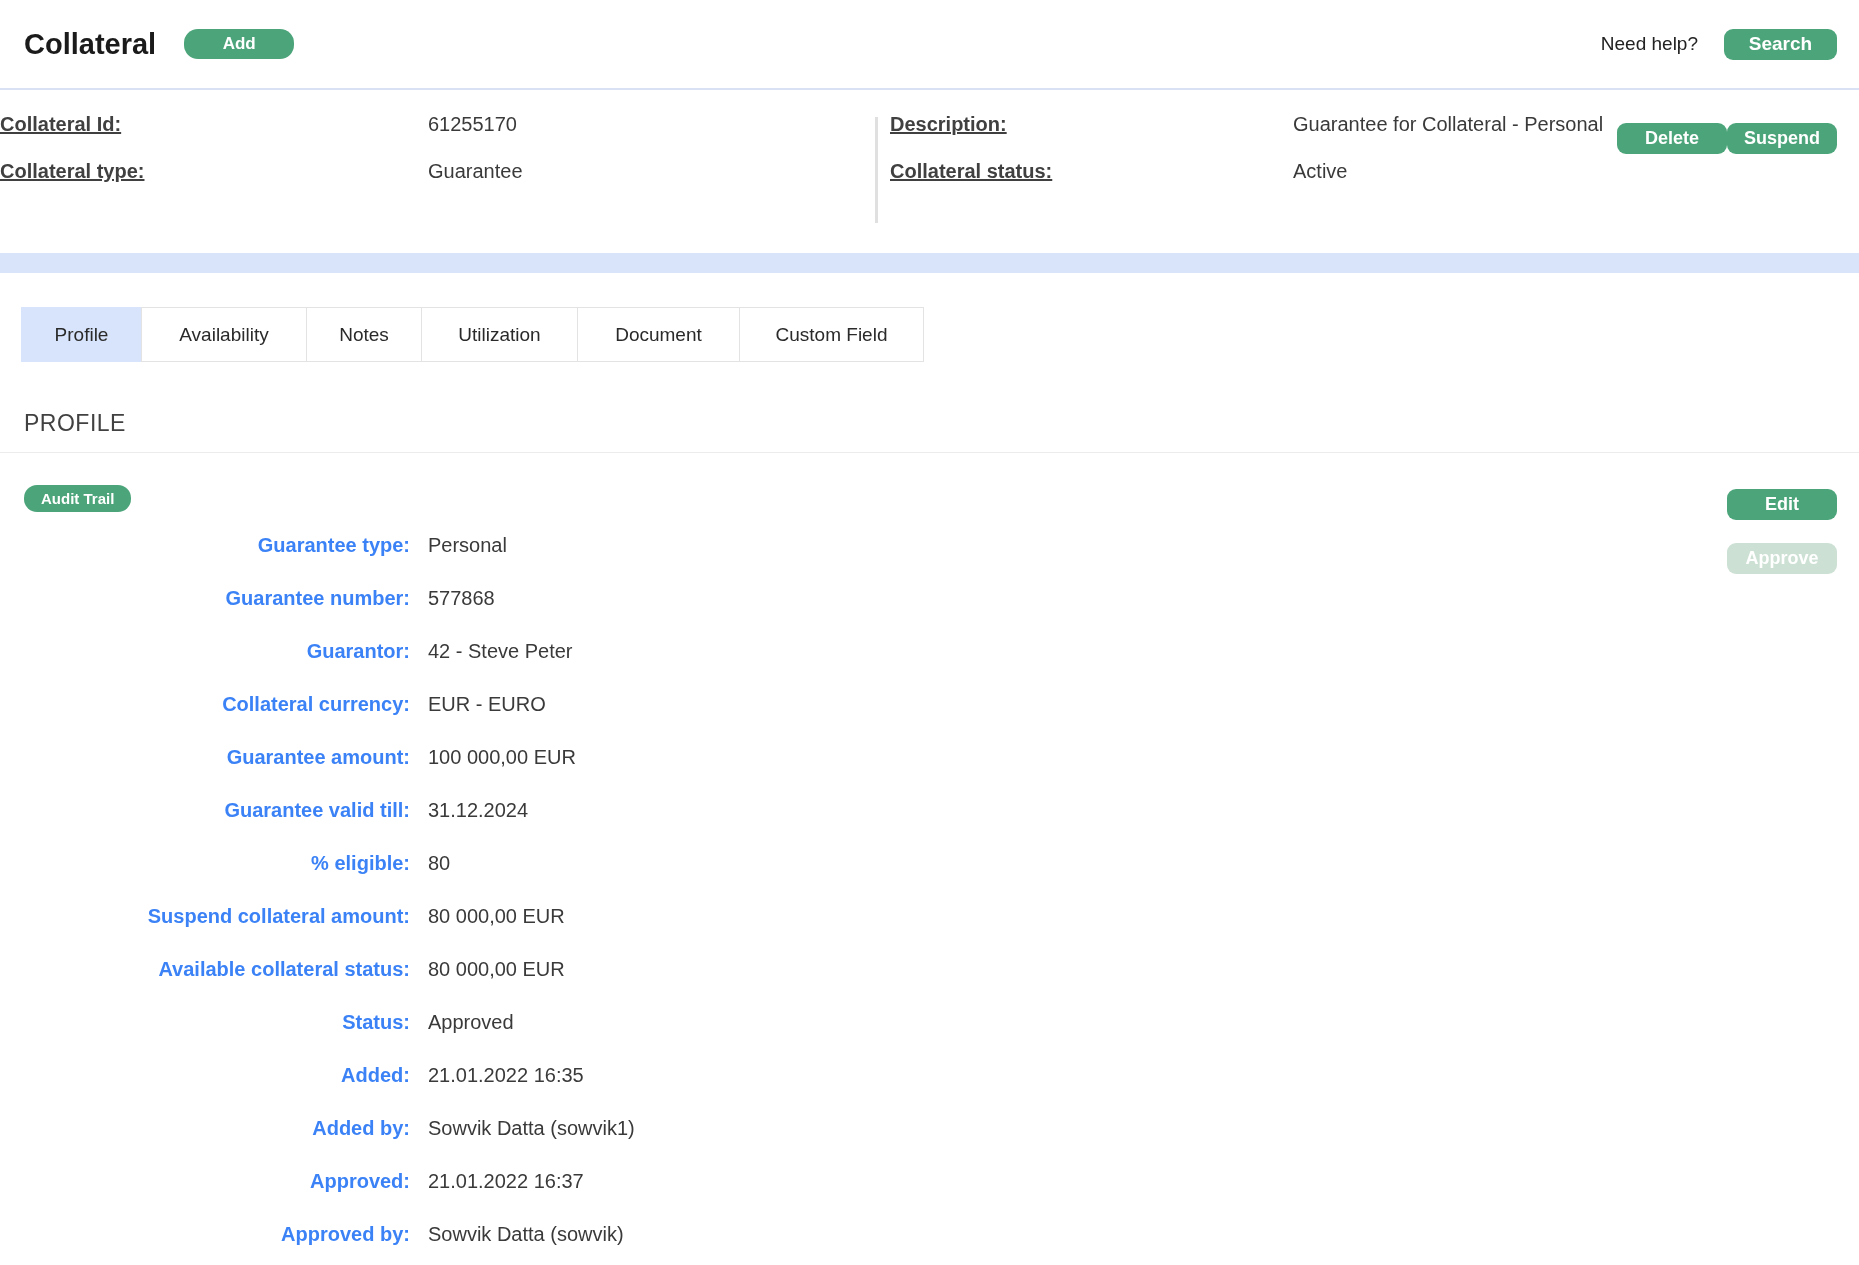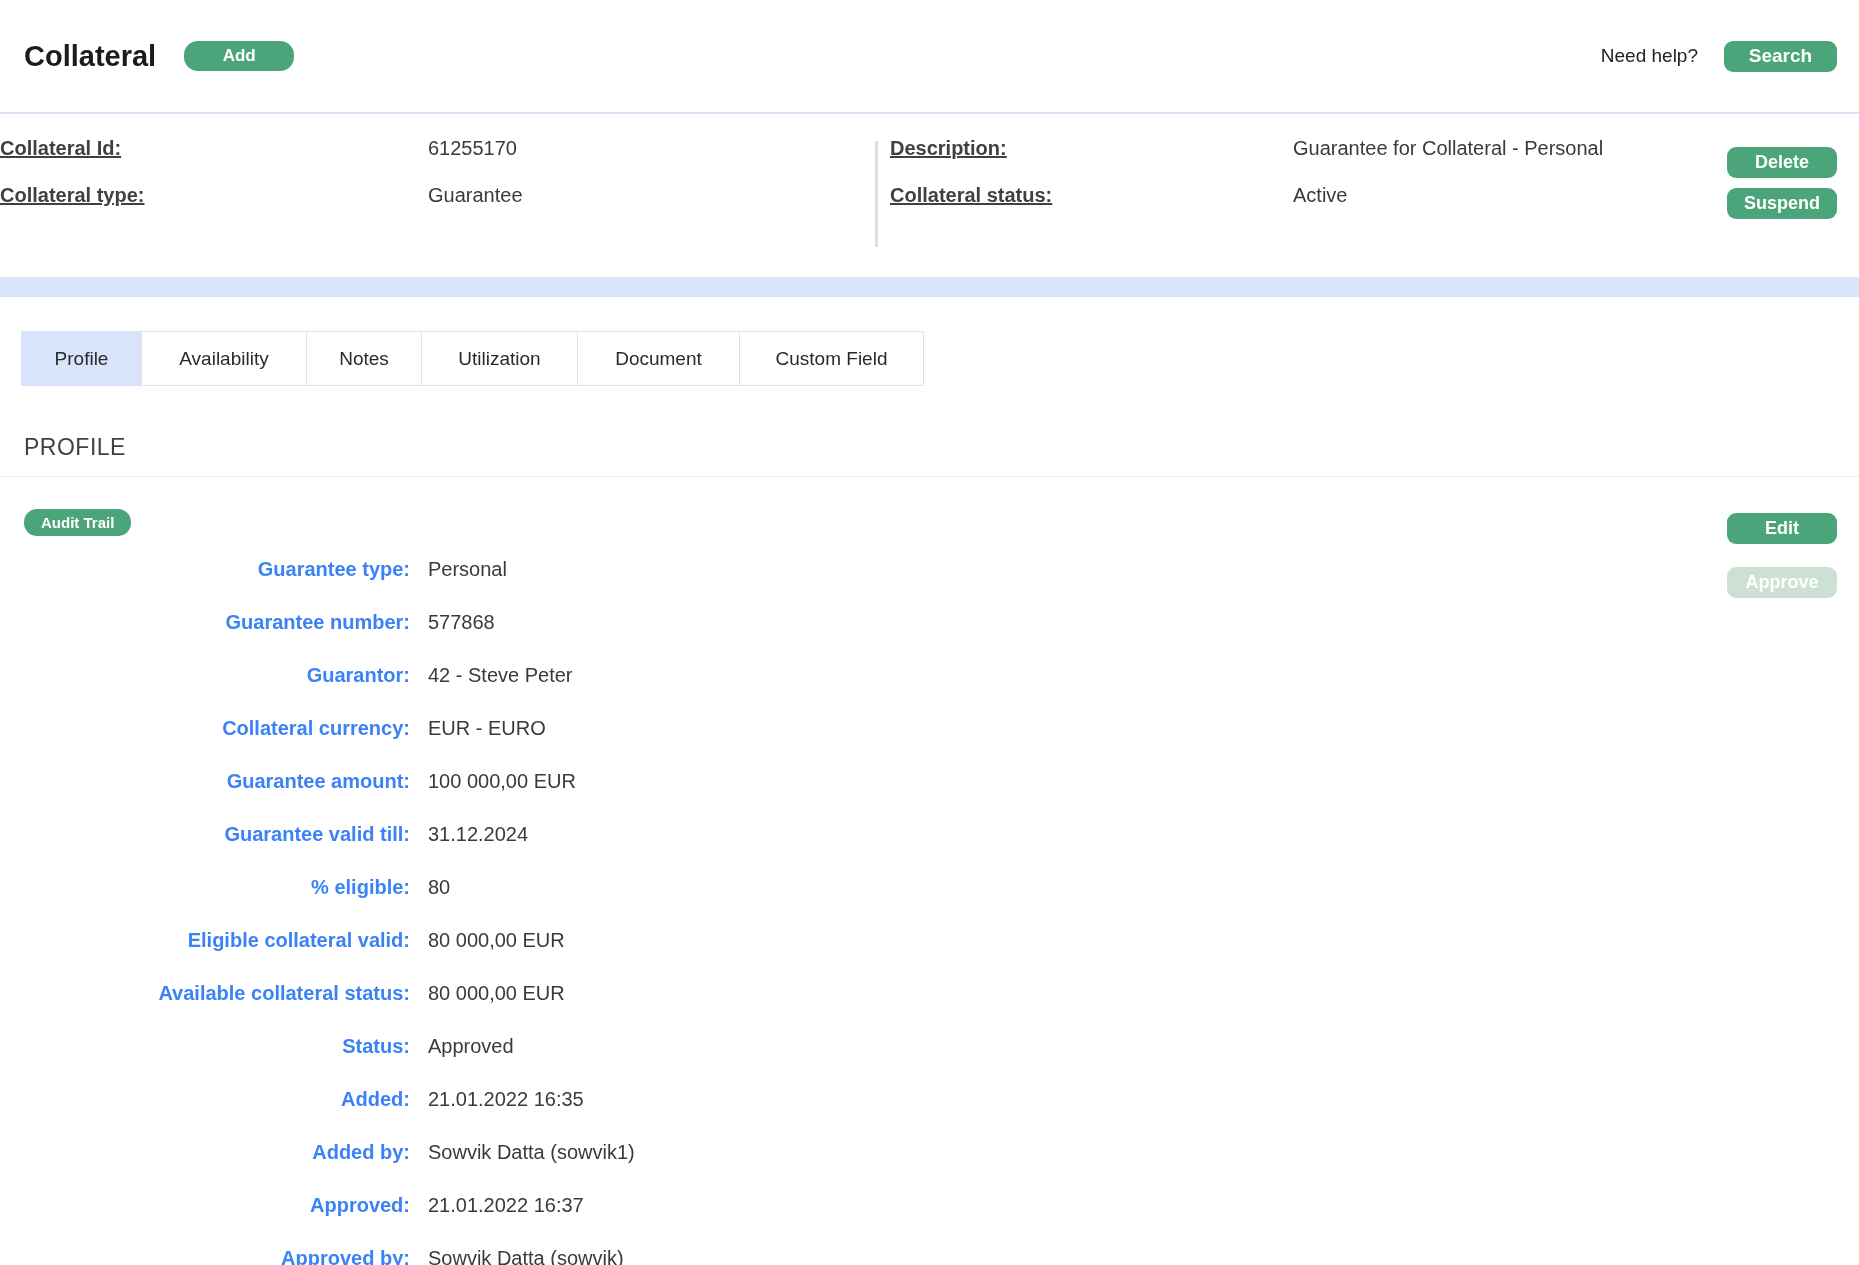--- a/index.html
+++ b/index.html
@@ -7,21 +7,21 @@
   body {
     width: 1859px; height: 1265px;
     font-family: "Liberation Sans", sans-serif;
     color: #2a2a2a;
     overflow: hidden;
     position: relative;
   }
 
   
   .header {
-    height: 114px;
+    height: 90px;
     display: flex; align-items: center;
     padding: 0 22px 0 24px;
     border-bottom: 2px solid #d8e2f4;
     background: #fff;
   }
   .page-title { font-size: 29px; font-weight: bold; color: #1b1b1b; }
   .btn {
     display: inline-flex; align-items: center; justify-content: center;
     background: #4CA57A; color: #fff; font-weight: bold;
     border: none; cursor: pointer;
@@ -44,21 +44,21 @@
   .info-label { font-weight: bold; color: #404040; font-size: 20px; text-align: left; text-decoration: underline; }
   .info-group.left  .info-label { width: 410px; }
   .info-group.right .info-label { width: 385px; }
   .info-value { margin-left: 18px; font-size: 20px; color: #3a3a3a; }
   .v-divider {
     position: absolute; left: 875px; top: 27px;
     width: 3px; height: 106px; background: #e0e0e0;
   }
   .info-actions {
     position: absolute; right: 22px; top: 33px;
-    display: flex; flex-direction: column; gap: 10px;
+    display: flex; flex-direction: row; gap: 0;
   }
   .btn-action { width: 110px; height: 31px; border-radius: 9px; font-size: 18px; }
 
   
   .band { margin-top: 28px; height: 20px; background: #d9e3fa; }
 
   
   .tabs { display: flex; margin: 34px 0 0 21px; }
   .tab {
     height: 55px; line-height: 53px; text-align: center;
@@ -188,21 +188,21 @@
         <div class="flabel">Guarantee valid till:</div>
         <div class="fvalue">31.12.2024</div>
       </div>
 
       <div class="frow">
         <div class="flabel">% eligible:</div>
         <div class="fvalue">80</div>
       </div>
 
       <div class="frow">
-        <div class="flabel">Eligible collateral valid:</div>
+        <div class="flabel">Suspend collateral amount:</div>
         <div class="fvalue">80 000,00 EUR</div>
       </div>
 
       <div class="frow">
         <div class="flabel">Available collateral status:</div>
         <div class="fvalue">80 000,00 EUR</div>
       </div>
 
       <div class="frow">
         <div class="flabel">Status:</div>

